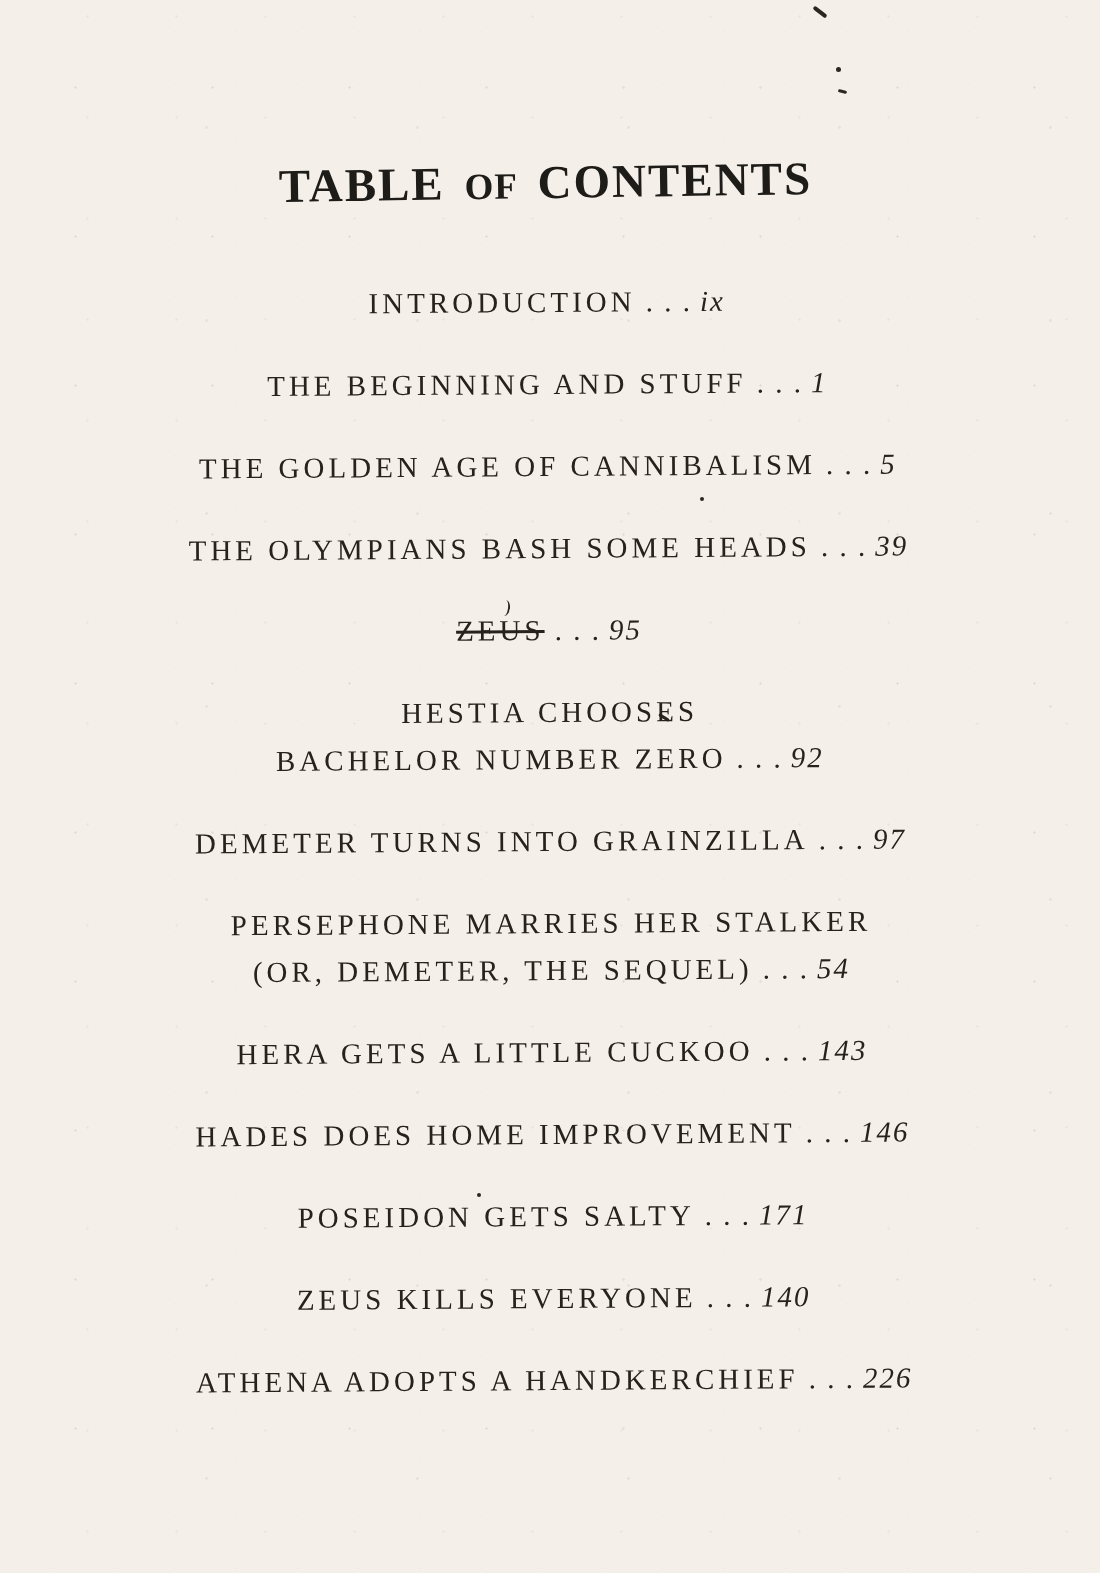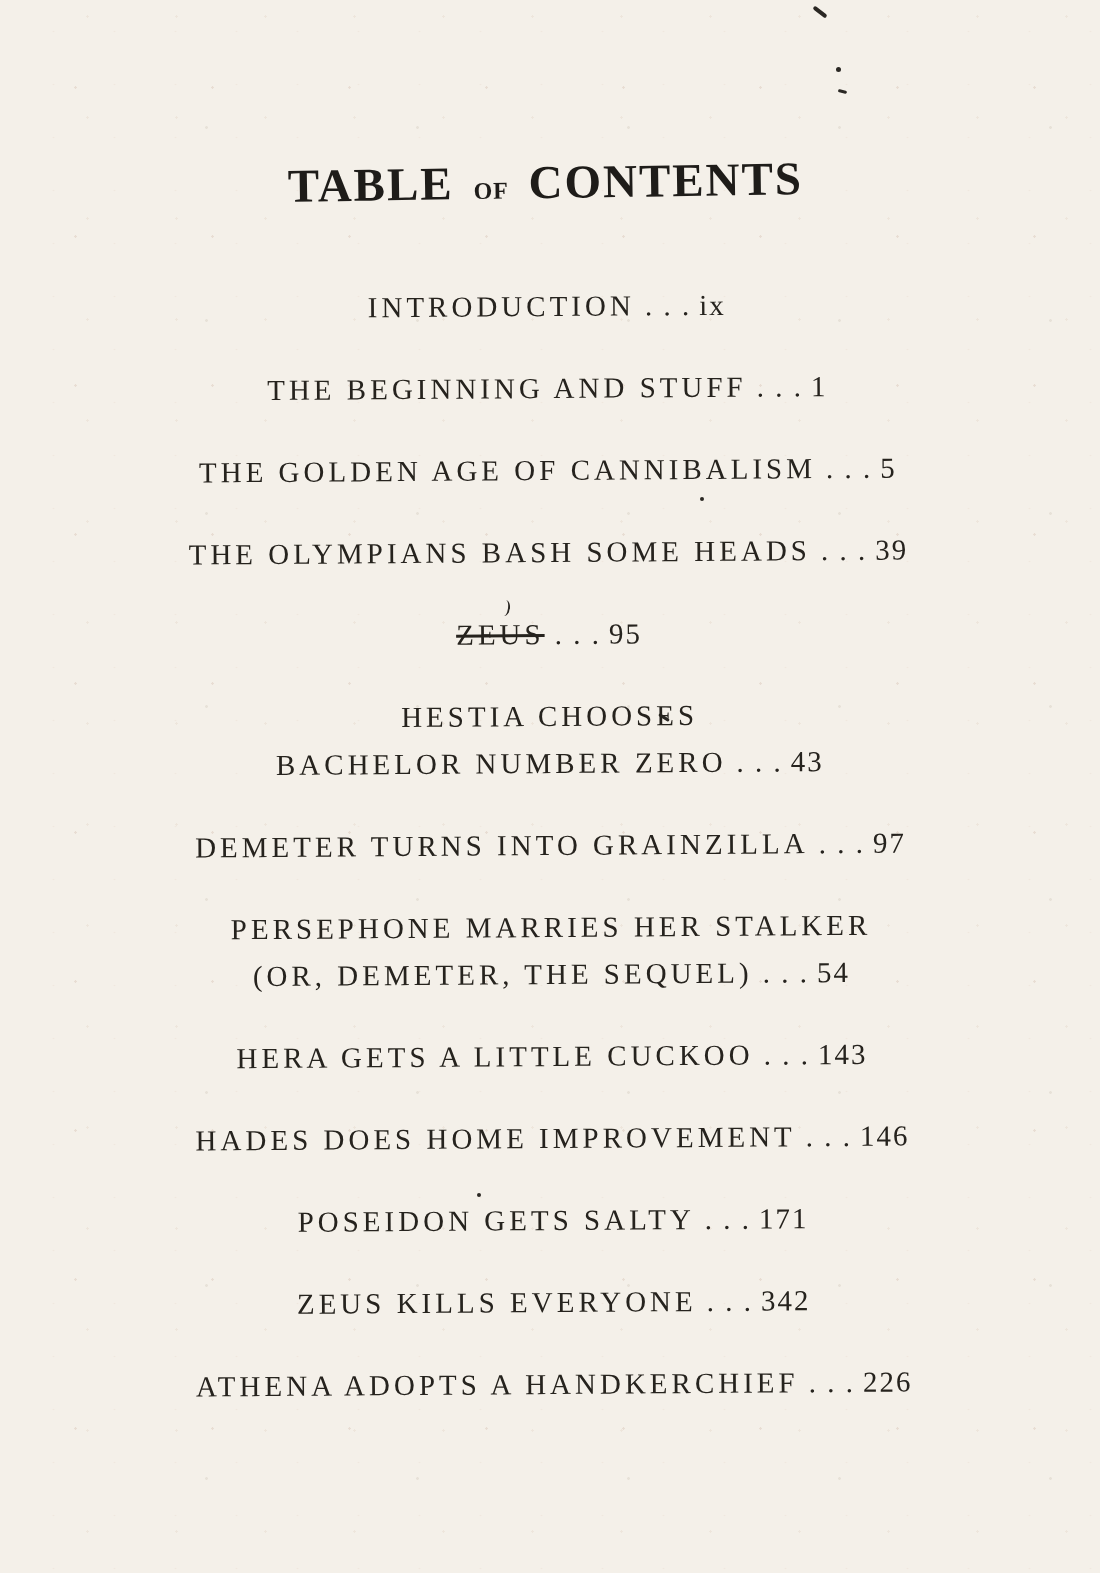--- a/index.html
+++ b/index.html
@@ -21,29 +21,29 @@
     display:flex;flex-direction:column;align-items:center;gap:35px;
     transform:rotate(-0.4deg);
   }
   .page-title{
     margin:0 0 29px 0;
     font-size:47px;font-weight:700;letter-spacing:2px;
     line-height:58px;white-space:nowrap;
     transform:rotate(-0.45deg);
     color:#1e1c19;
   }
-  .page-title .of{font-size:24px;letter-spacing:1px;padding:0 6px;}
+  .page-title .of{font-size:37px;letter-spacing:1px;padding:0 6px;}
   .entry{text-align:center;}
   .line{
     font-size:29px;line-height:47px;letter-spacing:4px;
     white-space:nowrap;color:#26231e;
   }
   .chapter-title.strike{text-decoration:line-through;text-decoration-thickness:3px;}
   .dots{letter-spacing:2px;margin:0 8px 0 10px;}
-  .pagenum{letter-spacing:2px;}
+  .pagenum{font-style:italic;letter-spacing:2px;}
   .ink{position:absolute;background:#2a2723;border-radius:2px;}
   .ink.curve{background:transparent;border-right:2.5px solid #2a2723;border-radius:0 100% 100% 0/0 100% 100% 0;}
   .ink.dot{border-radius:50%;}
 </style>
 </head>
 <body>
 
 <div class="ink" style="left:812px;top:10px;width:16px;height:4px;transform:rotate(38deg);"></div>
 <div class="ink dot" style="left:836px;top:67px;width:5px;height:5px;"></div>
 <div class="ink" style="left:838px;top:90px;width:9px;height:3px;transform:rotate(14deg);"></div>
@@ -65,37 +65,37 @@
       <div class="line"><span class="chapter-title">THE GOLDEN AGE OF CANNIBALISM</span><span class="dots">. . .</span><span class="pagenum">5</span></div>
     </div>
     <div class="entry">
       <div class="line"><span class="chapter-title">THE OLYMPIANS BASH SOME HEADS</span><span class="dots">. . .</span><span class="pagenum">39</span></div>
     </div>
     <div class="entry">
       <div class="line"><span class="chapter-title strike">ZEUS</span><span class="dots">. . .</span><span class="pagenum">95</span></div>
     </div>
     <div class="entry">
       <div class="line"><span class="chapter-title">HESTIA CHOOSES</span></div>
-      <div class="line"><span class="chapter-title">BACHELOR NUMBER ZERO</span><span class="dots">. . .</span><span class="pagenum">43</span></div>
+      <div class="line"><span class="chapter-title">BACHELOR NUMBER ZERO</span><span class="dots">. . .</span><span class="pagenum">92</span></div>
     </div>
     <div class="entry">
       <div class="line"><span class="chapter-title">DEMETER TURNS INTO GRAINZILLA</span><span class="dots">. . .</span><span class="pagenum">97</span></div>
     </div>
     <div class="entry">
       <div class="line"><span class="chapter-title">PERSEPHONE MARRIES HER STALKER</span></div>
       <div class="line"><span class="chapter-title">(OR, DEMETER, THE SEQUEL)</span><span class="dots">. . .</span><span class="pagenum">54</span></div>
     </div>
     <div class="entry">
       <div class="line"><span class="chapter-title">HERA GETS A LITTLE CUCKOO</span><span class="dots">. . .</span><span class="pagenum">143</span></div>
     </div>
     <div class="entry">
       <div class="line"><span class="chapter-title">HADES DOES HOME IMPROVEMENT</span><span class="dots">. . .</span><span class="pagenum">146</span></div>
     </div>
     <div class="entry">
       <div class="line"><span class="chapter-title">POSEIDON GETS SALTY</span><span class="dots">. . .</span><span class="pagenum">171</span></div>
     </div>
     <div class="entry">
-      <div class="line"><span class="chapter-title">ZEUS KILLS EVERYONE</span><span class="dots">. . .</span><span class="pagenum">342</span></div>
+      <div class="line"><span class="chapter-title">ZEUS KILLS EVERYONE</span><span class="dots">. . .</span><span class="pagenum">140</span></div>
     </div>
     <div class="entry">
       <div class="line"><span class="chapter-title">ATHENA ADOPTS A HANDKERCHIEF</span><span class="dots">. . .</span><span class="pagenum">226</span></div>
     </div>
   </div>
 
 </body></html>

